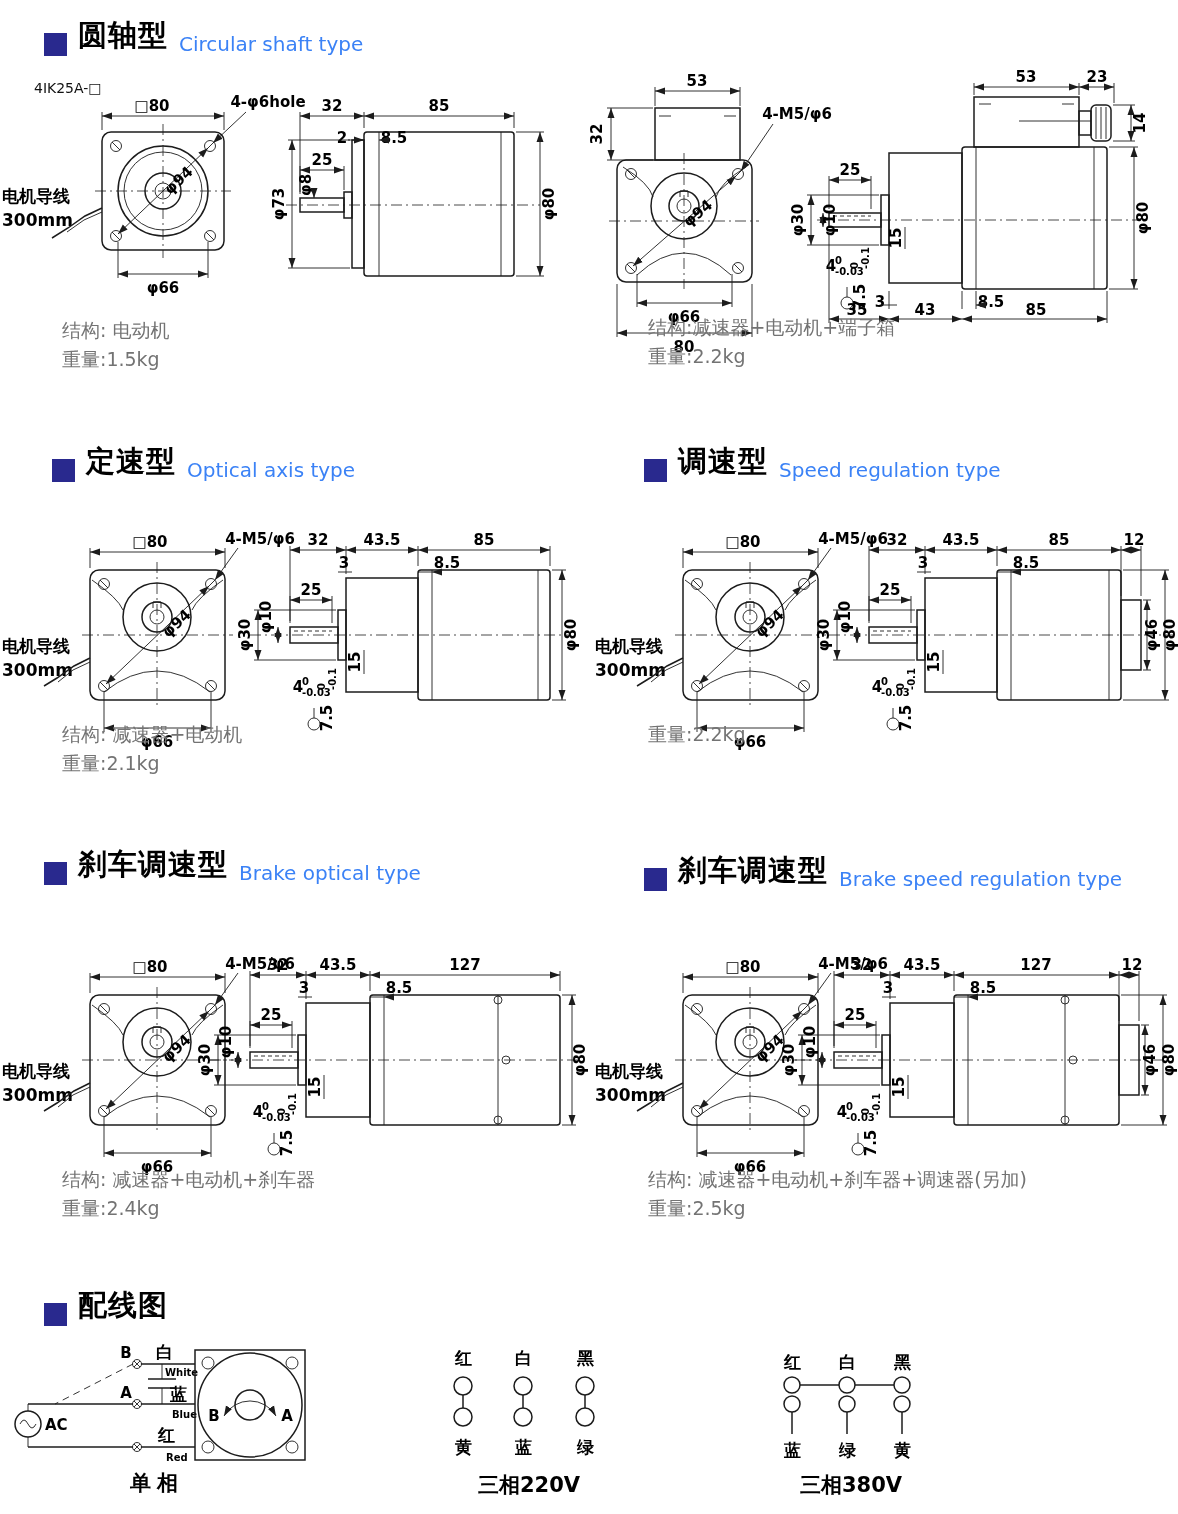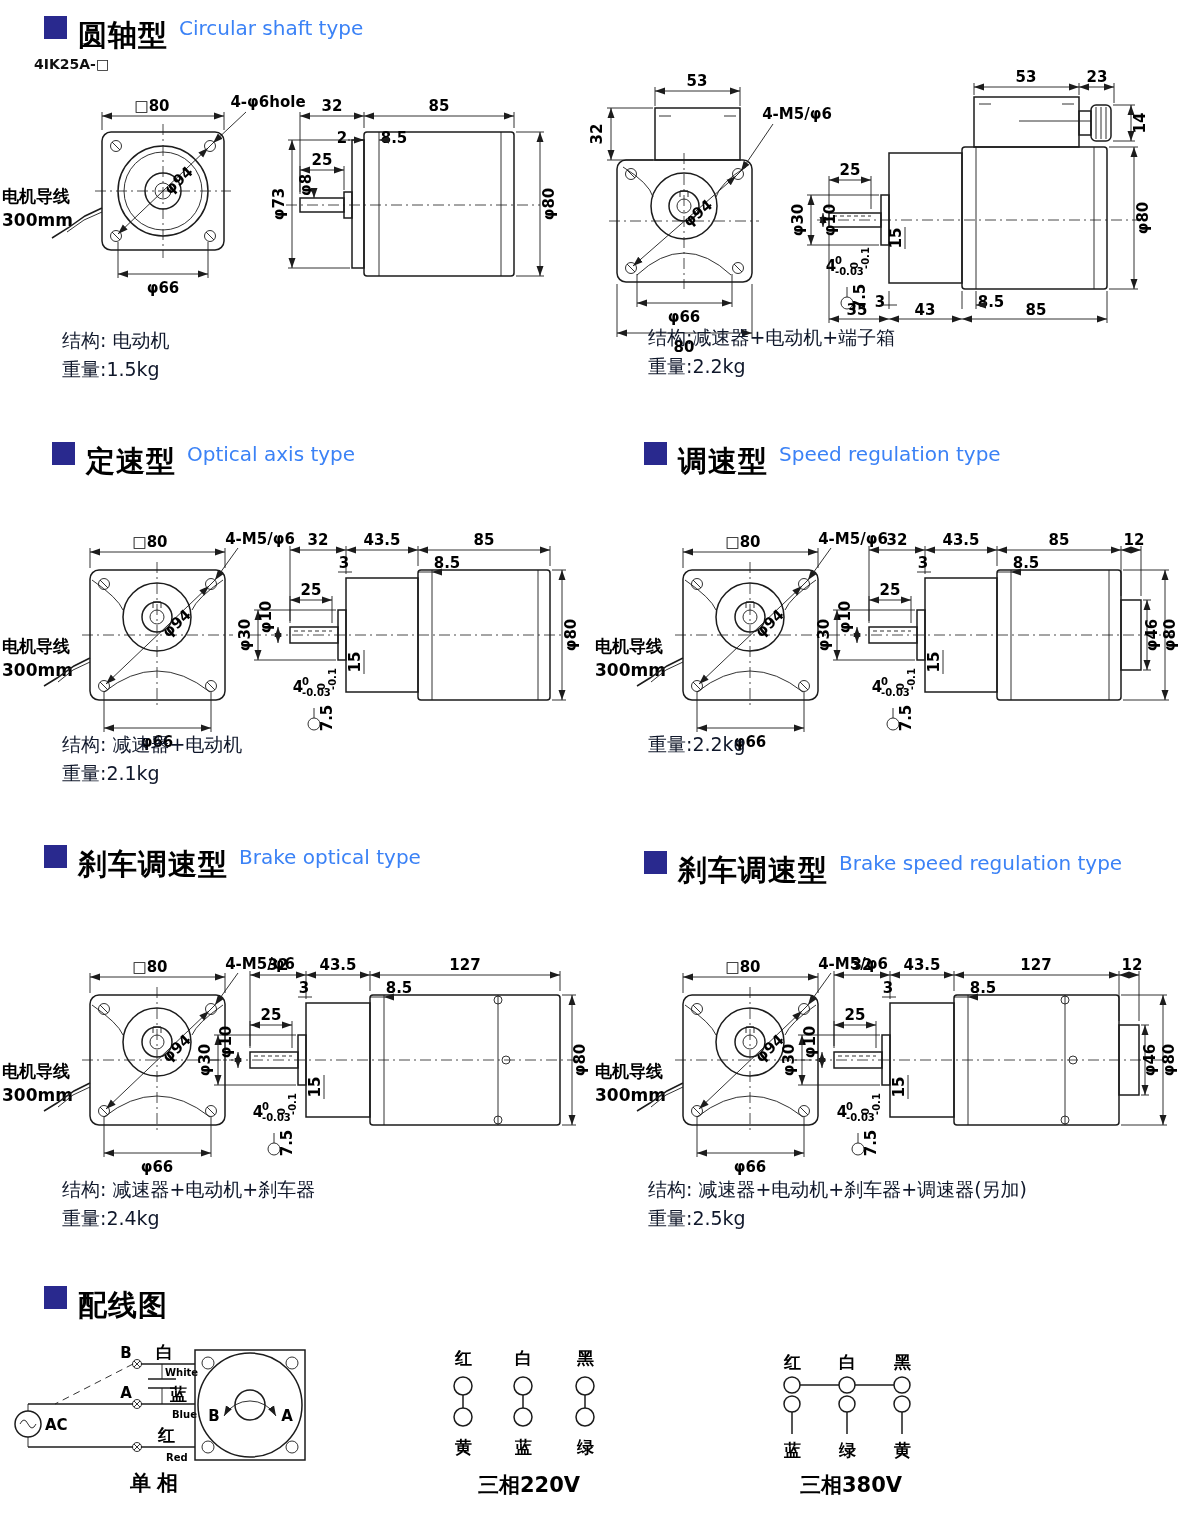--- a/index.html
+++ b/index.html
@@ -1,24 +1,24 @@
 <!DOCTYPE html>
 <html style="--accent: #29298e;"><head>
 <meta charset="utf-8">
 <style>
   :root{--accent:#29298e;}
   html,body{margin:0;padding:0;background:#fff;}
   .page{position:relative;width:1178px;height:1514px;background:#fff;overflow:hidden;
         font-family:"DejaVu Sans","Liberation Sans",sans-serif;color:#111;}
-  .sec-head{position:absolute;display:flex;align-items:flex-start;gap:11px;z-index:3;padding-left:36px;}
+  .sec-head{position:absolute;display:flex;align-items:flex-end;gap:11px;z-index:3;padding-left:36px;}
   .sec-head .sq{width:23px;height:23px;background:var(--accent);flex:0 0 auto;}
   .sec-head .zh{font-size:29px;font-weight:bold;letter-spacing:1px;color:#000;}
   .sec-head .en{font-size:20px;color:#3b82f6;}
-  .model{position:absolute;font-size:14px;font-weight:bold;z-index:3;}
-  .struct{position:absolute;font-size:19px;line-height:29px;z-index:3;color:#0f172a;margin-top:10px;}
+  .model{position:absolute;font-size:14px;font-weight:normal;z-index:3;margin-top:24px;}
+  .struct{position:absolute;font-size:19px;line-height:29px;z-index:3;color:#737373;}
   .struct div{white-space:nowrap;}
   svg{position:absolute;z-index:1;overflow:visible;}
   svg text{font-family:"DejaVu Sans","Liberation Sans",sans-serif;fill:#000;}
   .d{font-size:15px;font-weight:600;text-anchor:middle;}
   .lbl{font-size:17px;font-weight:600;}
   .sm{font-size:10px;font-weight:600;}
   .tol{font-size:10px;font-weight:600;text-anchor:start;}
   .o{stroke:#1c1c1c;stroke-width:1.5;fill:none;}
   .t{stroke:#1c1c1c;stroke-width:0.9;fill:none;}
   .cl{stroke:#1c1c1c;stroke-width:0.8;stroke-dasharray:11 4 2 4;fill:none;}

